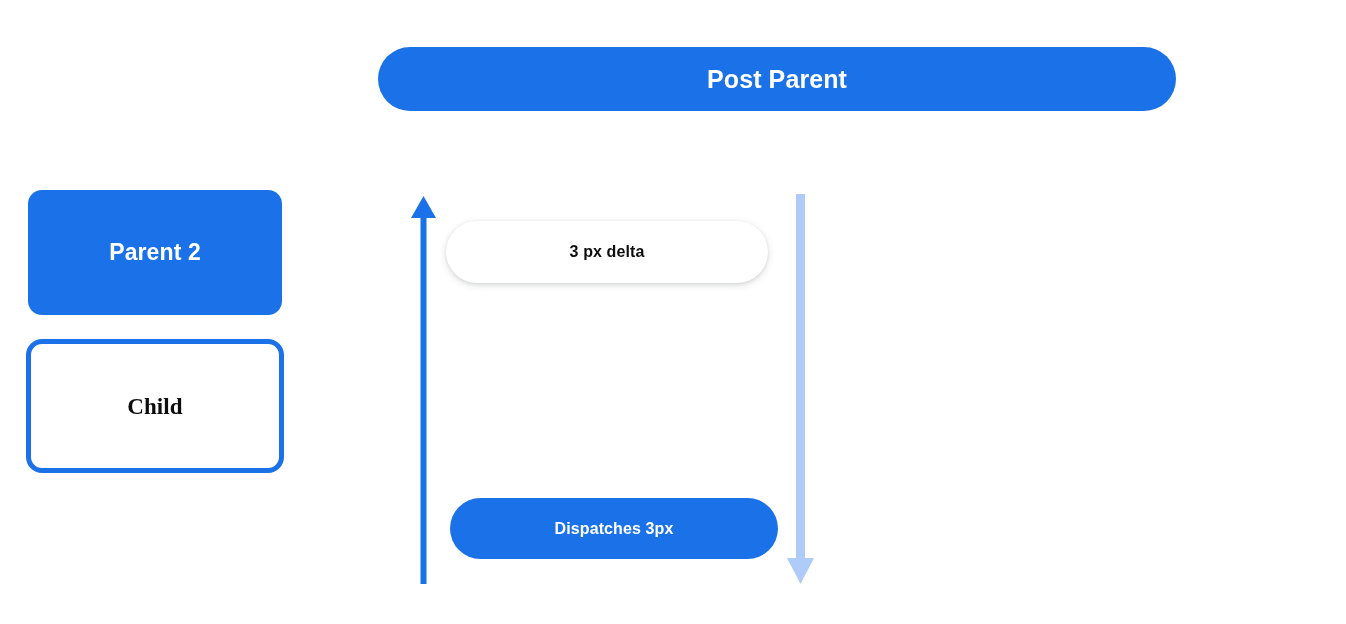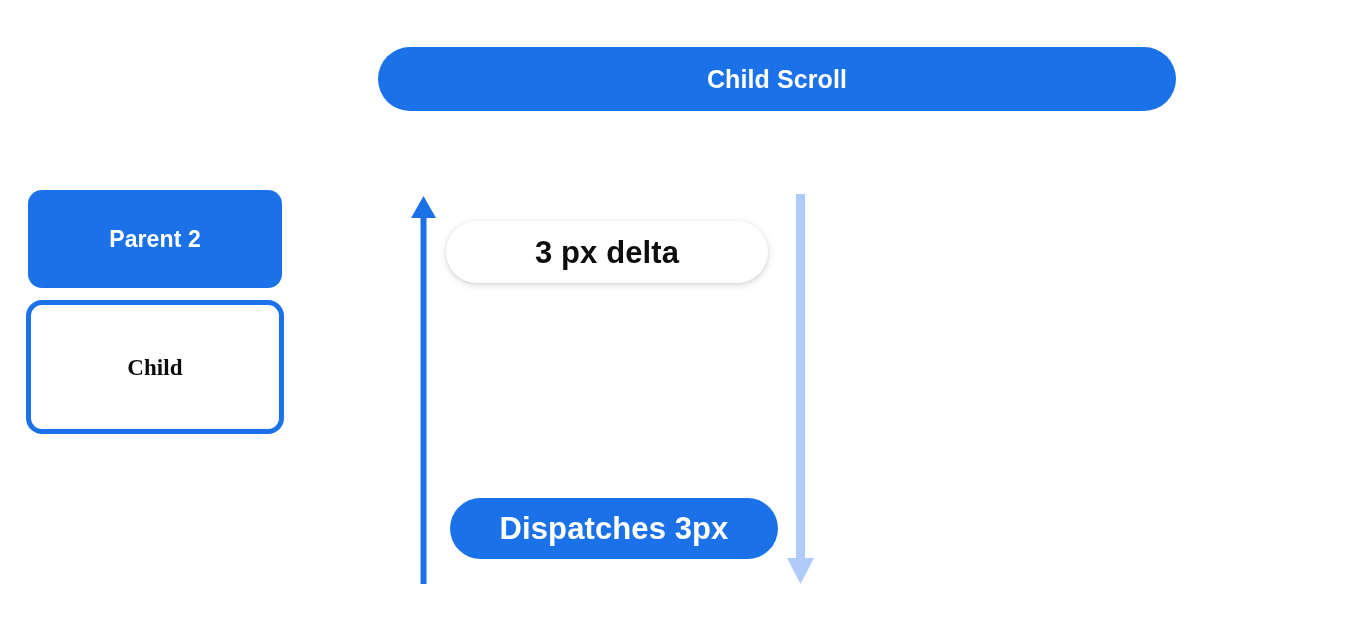--- a/index.html
+++ b/index.html
@@ -59,22 +59,22 @@
     border-radius: 14px;
   }
   .stack-box .label {
     font-size: 23px;
     font-weight: 700;
     line-height: 1;
     letter-spacing: 0.1px;
   }
   .stack-box.filled {
     background: var(--blue, #1b72e8);
-    height: 98px;
-    margin-bottom: 12px;
+    height: 125px;
+    margin-bottom: 24px;
   }
   .stack-box.filled .label { color: #ffffff; }
 
   .stack-box.outlined {
     background: #ffffff;
     border: 5px solid var(--blue, #1b72e8);
     height: 134px;
     width: 258px;
     margin-left: -2px;
     border-radius: 16px;
@@ -92,21 +92,21 @@
   
   .pill {
     position: absolute;
     box-sizing: border-box;
     display: flex;
     align-items: center;
     justify-content: center;
     border-radius: 999px;
   }
   .pill .label {
-    font-size: 31px;
+    font-size: 16px;
     font-weight: 700;
     line-height: 1;
     letter-spacing: 0.1px;
     white-space: nowrap;
   }
 
   .pill-delta {
     left: 446px;
     top: 221px;
     width: 322px;
@@ -130,21 +130,21 @@
     --blue: #1b72e8;
     --blue-light: #aecbfa;
   }
 </style>
 </head>
 <body>
 
 <div class="stage">
 
   <div class="header-pill">
-    <span class="label">Child Scroll</span>
+    <span class="label">Post Parent</span>
   </div>
 
   <div class="box-stack">
 
     <div class="stack-box filled">
       <span class="label">Parent 2</span>
     </div>
 
 
     <div class="stack-box outlined">

